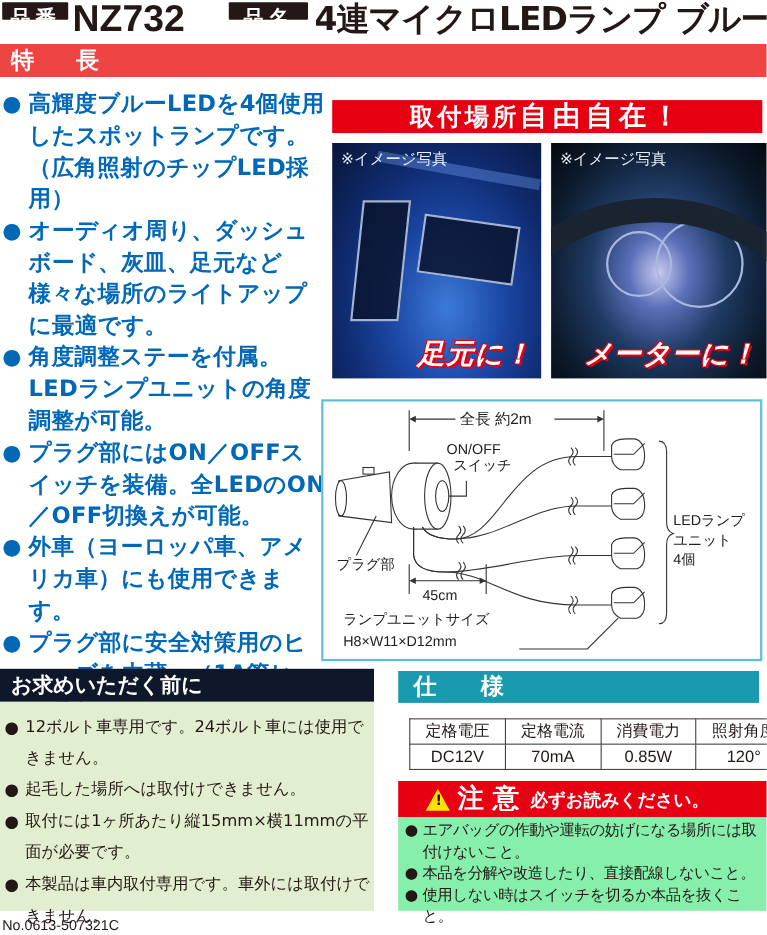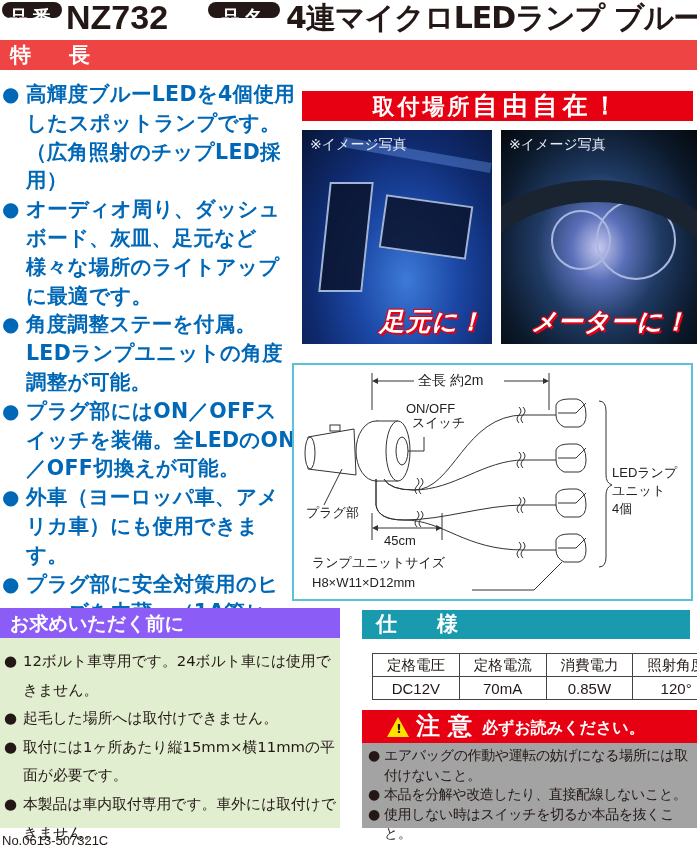--- a/index.html
+++ b/index.html
@@ -1,21 +1,21 @@
 <!DOCTYPE html>
 <html><head>
 <meta charset="utf-8">
 <style>
   * { box-sizing: border-box; margin: 0; padding: 0; }
   html, body { width: 697px; height: 850px; background: #ffffff; overflow: hidden; }
   body { position: relative; font-family: "DejaVu Sans", "Liberation Sans", sans-serif; color: #222; }
 
   
   .hdr { position: absolute; left: 0; top: 0; width: 697px; height: 38px; }
-  .tag { position: absolute; top: 2px; height: 16px; background: #231815; color: #fff; border-radius: 12px;
+  .tag { position: absolute; top: 2px; height: 16px; background: #231815; color: #fff; border-radius: 1px;
          font-weight: bold; font-size: 19px; line-height: 30px; text-align: center; letter-spacing: 4px; }
   .tag.t1 { left: 2px; width: 60px; }
   .tag.t2 { left: 208px; width: 72px; }
   .hdr-code { position: absolute; left: 66px; top: -2px; font-size: 34px; font-weight: bold; color: #231815; letter-spacing: 0px; line-height: 38px; font-family: "Liberation Sans", sans-serif; }
   .hdr-name { position: absolute; left: 286px; top: -1px; font-size: 30px; font-weight: bold; color: #231815; line-height: 38px; letter-spacing: -1px; white-space: nowrap; }
 
   
   .feat-bar { position: absolute; left: 0; top: 40px; width: 697px; height: 30px; background: #ef4444; }
   .feat-bar span { position: absolute; left: 10px; top: 0; color: #fff; font-weight: bold; font-size: 21px; line-height: 30px; letter-spacing: 38px; }
 
@@ -39,21 +39,21 @@
   .pedal { position: absolute; border: 2px solid #9fb4d8; background: rgba(10,20,45,0.85); }
   .wheel { position: absolute; border-radius: 50%; border: 22px solid #1a2430; }
   .gauge { position: absolute; border-radius: 50%; border: 2px solid #aab8e0; }
 
   
   .diagram { position: absolute; left: 292px; top: 363px; width: 401px; height: 238px; border: 2px solid #5bc0d8; background: #fff; }
   .diagram svg { position: absolute; left: 0; top: 0; }
   .dg-label { position: absolute; font-size: 13px; color: #222; white-space: nowrap; line-height: 15px; font-family: "Liberation Sans", sans-serif; }
 
   
-  .pre-bar { position: absolute; left: 0; top: 608px; width: 340px; height: 30px; background: #8b5cf6; }
+  .pre-bar { position: absolute; left: 0; top: 608px; width: 340px; height: 30px; background: #0f172a; }
   .pre-bar span { position: absolute; left: 10px; color: #fff; font-weight: bold; font-size: 19px; line-height: 30px; }
   .pre-box { position: absolute; left: 0; top: 638px; width: 340px; height: 190px; background: #e2eed0; }
   .pre-list { list-style: none; position: absolute; left: 4px; top: 9px; width: 335px; }
   .pre-list li { position: relative; padding-left: 19px; font-size: 14.8px; line-height: 28.6px; color: #231815; }
   .pre-list li::before { content: "●"; position: absolute; left: 0; top: 0; font-size: 15px; }
 
   .doc-no { position: absolute; left: 2px; top: 833px; font-size: 13px; color: #231815; font-family: "Liberation Sans", sans-serif; }
 
   
   .spec-bar { position: absolute; left: 362px; top: 610px; width: 328px; height: 29px; background: #1a9aae; }
@@ -61,21 +61,21 @@
   .spec-table { position: absolute; left: 372px; top: 653px; width: 348px; border-collapse: collapse; }
   .spec-table td { border: 1px solid #444; height: 23px; text-align: center; font-size: 14.5px; color: #231815; padding: 0 2px; line-height: 21px; }
   .spec-table td.v { font-family: "Liberation Sans", sans-serif; font-size: 15px; }
 
   
   .caut-bar { position: absolute; left: 362px; top: 710px; width: 335px; height: 33px; background: #e60012; }
   .caut-icon { position: absolute; left: 25px; top: 7px; width: 0; height: 0; border-left: 11px solid transparent; border-right: 11px solid transparent; border-bottom: 20px solid #ffe100; }
   .caut-icon i { position: absolute; left: -2px; top: 5px; font-style: normal; font-weight: bold; color: #231815; font-size: 13px; line-height: 13px; }
   .caut-title { position: absolute; left: 54px; top: 0; color: #fff; font-weight: bold; font-size: 24px; line-height: 33px; letter-spacing: 8px; }
   .caut-sub { position: absolute; left: 120px; top: 0; color: #fff; font-weight: bold; font-size: 16px; line-height: 35px; }
-  .caut-box { position: absolute; left: 362px; top: 743px; width: 335px; height: 85px; background: #a3a3a3; }
+  .caut-box { position: absolute; left: 362px; top: 743px; width: 335px; height: 85px; background: #86efac; }
   .caut-list { list-style: none; position: absolute; left: 6px; top: 3px; width: 330px; }
   .caut-list li { position: relative; padding-left: 16px; font-size: 14px; line-height: 19.5px; color: #231815; letter-spacing: -0.4px; }
   .caut-list li::before { content: "●"; position: absolute; left: 0; top: 0; font-size: 14px; }
 </style>
 </head>
 <body>
 
 <div class="hdr">
   <div class="tag t1">品番</div>
   <div class="hdr-code">NZ732</div>

